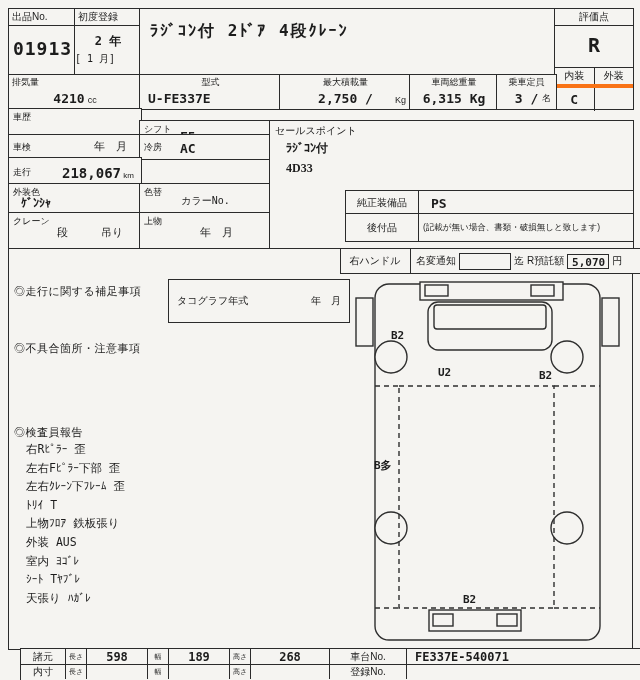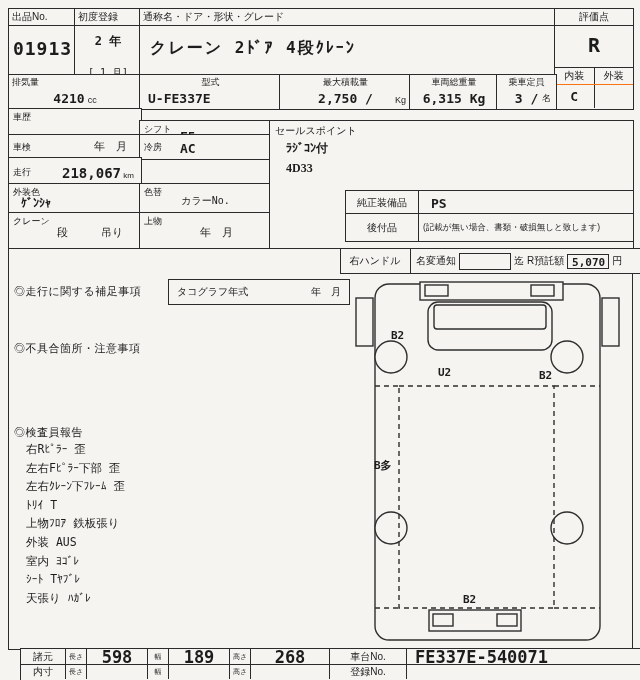--- a/index.html
+++ b/index.html
@@ -4,24 +4,24 @@
 <style>
   html,body{margin:0;padding:0}
   body{width:640px;height:680px;background:#efeeec;font-family:"Liberation Sans",sans-serif;color:#1c1c1c}
   .sheet{position:relative;width:640px;height:680px;background:#f5f4f1;overflow:hidden}
   .box{position:absolute;border:1px solid #2b2b2b;background:#f5f4f1}
   .hdr{font-size:10px;line-height:13px;height:15px;padding:1px 3px 0;border-bottom:1px solid #2b2b2b;white-space:nowrap;overflow:hidden}
   .hdr.center{text-align:center}
   .mono{font-family:"DejaVu Sans Mono","Liberation Mono",monospace}
   .bigval{font-size:18px;font-weight:bold;text-align:center;margin-top:12px;letter-spacing:1px}
   .fr-year{font-size:12px;font-weight:bold;text-align:center;margin-top:7px}
-  .fr-month{font-size:10px;text-align:center;margin-top:16px}
+  .fr-month{font-size:10px;margin-top:2px}
   .car-name{font-size:16px;font-weight:bold;letter-spacing:2px;padding:12px 0 0 10px;white-space:nowrap}
   .grade-val{font-size:20px;font-weight:bold;text-align:center;margin-top:7px}
-  .inex-row{display:flex;height:16px;border-bottom:1px solid #f97316}
+  .inex-row{display:flex;height:16px;border-bottom:4px solid #f97316}
   .inex-row.vals{height:23px;border-bottom:none}
   .inex-cell{flex:1;border-right:1px solid #2b2b2b;font-size:10px;display:flex;align-items:center;justify-content:center}
   .inex-cell.cval{font-size:13px;font-weight:bold;font-family:"DejaVu Sans Mono",monospace}
   .inex-cell.last{border-right:none}
   .slbl{position:absolute;top:1px;left:3px;font-size:9px;white-space:nowrap}
   .slbl.c{left:0;right:0;text-align:center}
   .sval{position:absolute;left:0;right:0;bottom:3px;text-align:center;font-size:13px;font-weight:bold;font-family:"DejaVu Sans Mono",monospace;white-space:nowrap}
   .sval.l{text-align:left;padding-left:8px}
   .unit-r{position:absolute;right:5px;bottom:4px;font-size:9px;font-weight:normal;font-family:"Liberation Sans",sans-serif}
   .unit-in{font-size:9px;font-weight:normal;margin-left:3px;font-family:"Liberation Sans",sans-serif}
@@ -34,53 +34,52 @@
   .split{display:flex;align-items:stretch}
   .glbl{width:72px;border-right:1px solid #2b2b2b;font-size:10px;display:flex;align-items:center;justify-content:center}
   .gval{flex:1;font-size:13px;font-weight:bold;font-family:"DejaVu Sans Mono",monospace;display:flex;align-items:center;padding-left:12px}
   .gnote{flex:1;font-size:8.5px;display:flex;align-items:center;padding-left:4px;white-space:nowrap}
   .hrow{display:flex;align-items:center;padding:0 4px;gap:3px}
   .hlbl{font-size:10px;white-space:nowrap}
   .hsep{align-self:stretch;border-right:1px solid #2b2b2b;margin:0 2px}
   .hblank{width:50px;height:15px;border:1px solid #2b2b2b;background:#f5f4f1}
   .hamt{width:42px;height:15px;border:1px solid #2b2b2b;font-size:11px;font-weight:bold;font-family:"DejaVu Sans Mono",monospace;text-align:right;padding:1px 3px 0 0;box-sizing:border-box}
   .note-lbl{position:absolute;font-size:11px;letter-spacing:.5px;white-space:nowrap}
-  .tacho{display:flex;align-items:center;justify-content:space-between;padding:0 8px;font-size:10px}
+  .tacho{display:flex;align-items:center;justify-content:space-between;padding:9px 8px;font-size:10px}
   .rep{position:absolute;left:26px;top:440px;width:300px}
   .rep-line{font-size:11.5px;line-height:18.6px;font-family:"DejaVu Sans Mono",monospace;white-space:nowrap}
   .diag-lbl{position:absolute;font-size:11px;font-weight:bold;font-family:"DejaVu Sans Mono",monospace}
   .btm-row{display:flex;height:15px;border-bottom:1px solid #2b2b2b}
   .btm-row.last{border-bottom:none;height:14px}
   .bc{border-right:1px solid #2b2b2b;display:flex;align-items:center;justify-content:center;overflow:hidden}
   .bc.grow{flex:1;border-right:none}
   .bc.tiny{font-size:7px}
   .bc.lblc{font-size:10px}
-  .bc.val{font-size:17px;font-weight:bold;font-family:"DejaVu Sans Mono",monospace}
+  .bc.val{font-size:12px;font-weight:bold;font-family:"DejaVu Sans Mono",monospace}
   .bc.left{justify-content:flex-start;padding-left:8px}
   .w44{width:44px}.w20{width:20px}.w60{width:60px}.w78{width:78px}.w76{width:76px}
 </style>
 </head>
 <body>
 
 <div class="sheet">
 
   <div class="box" style="left:8px;top:8px;width:67px;height:67px">
     <div class="hdr">出品No.</div>
     <div class="bigval mono">01913</div>
   </div>
 
   <div class="box" style="left:74px;top:8px;width:66px;height:67px">
     <div class="hdr">初度登録</div>
     <div class="fr-year mono">2 年</div>
     <div class="fr-month mono">[ 1 月]</div>
   </div>
 
   <div class="box" style="left:139px;top:8px;width:416px;height:67px">
-    <div class="hdr">通称名・ドア・形状・グレード</div>
-    <div class="car-name mono">クレーン 2ﾄﾞｱ 4段ｸﾚｰﾝ</div>
+    <div class="car-name mono">ﾗｼﾞｺﾝ付 2ﾄﾞｱ 4段ｸﾚｰﾝ</div>
   </div>
 
   <div class="box" style="left:554px;top:8px;width:78px;height:60px">
     <div class="hdr center">評価点</div>
     <div class="grade-val mono">R</div>
   </div>
 
   <div class="box" style="left:554px;top:67px;width:78px;height:41px">
     <div class="inex-row">
       <div class="inex-cell">内装</div>

